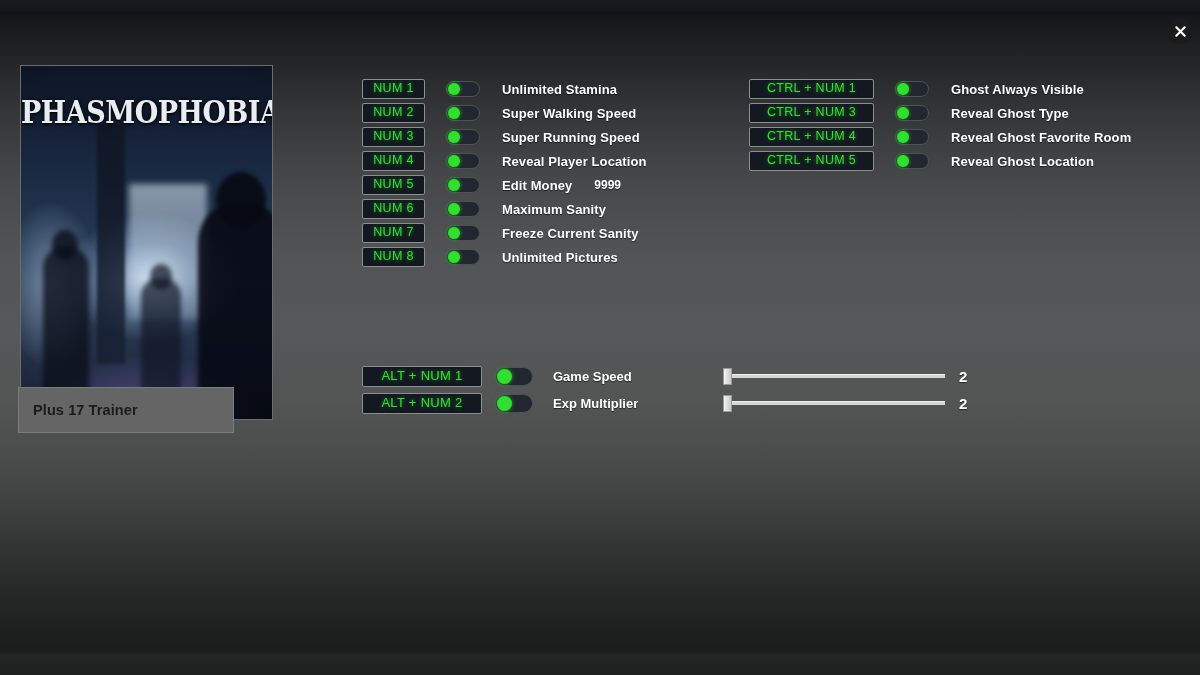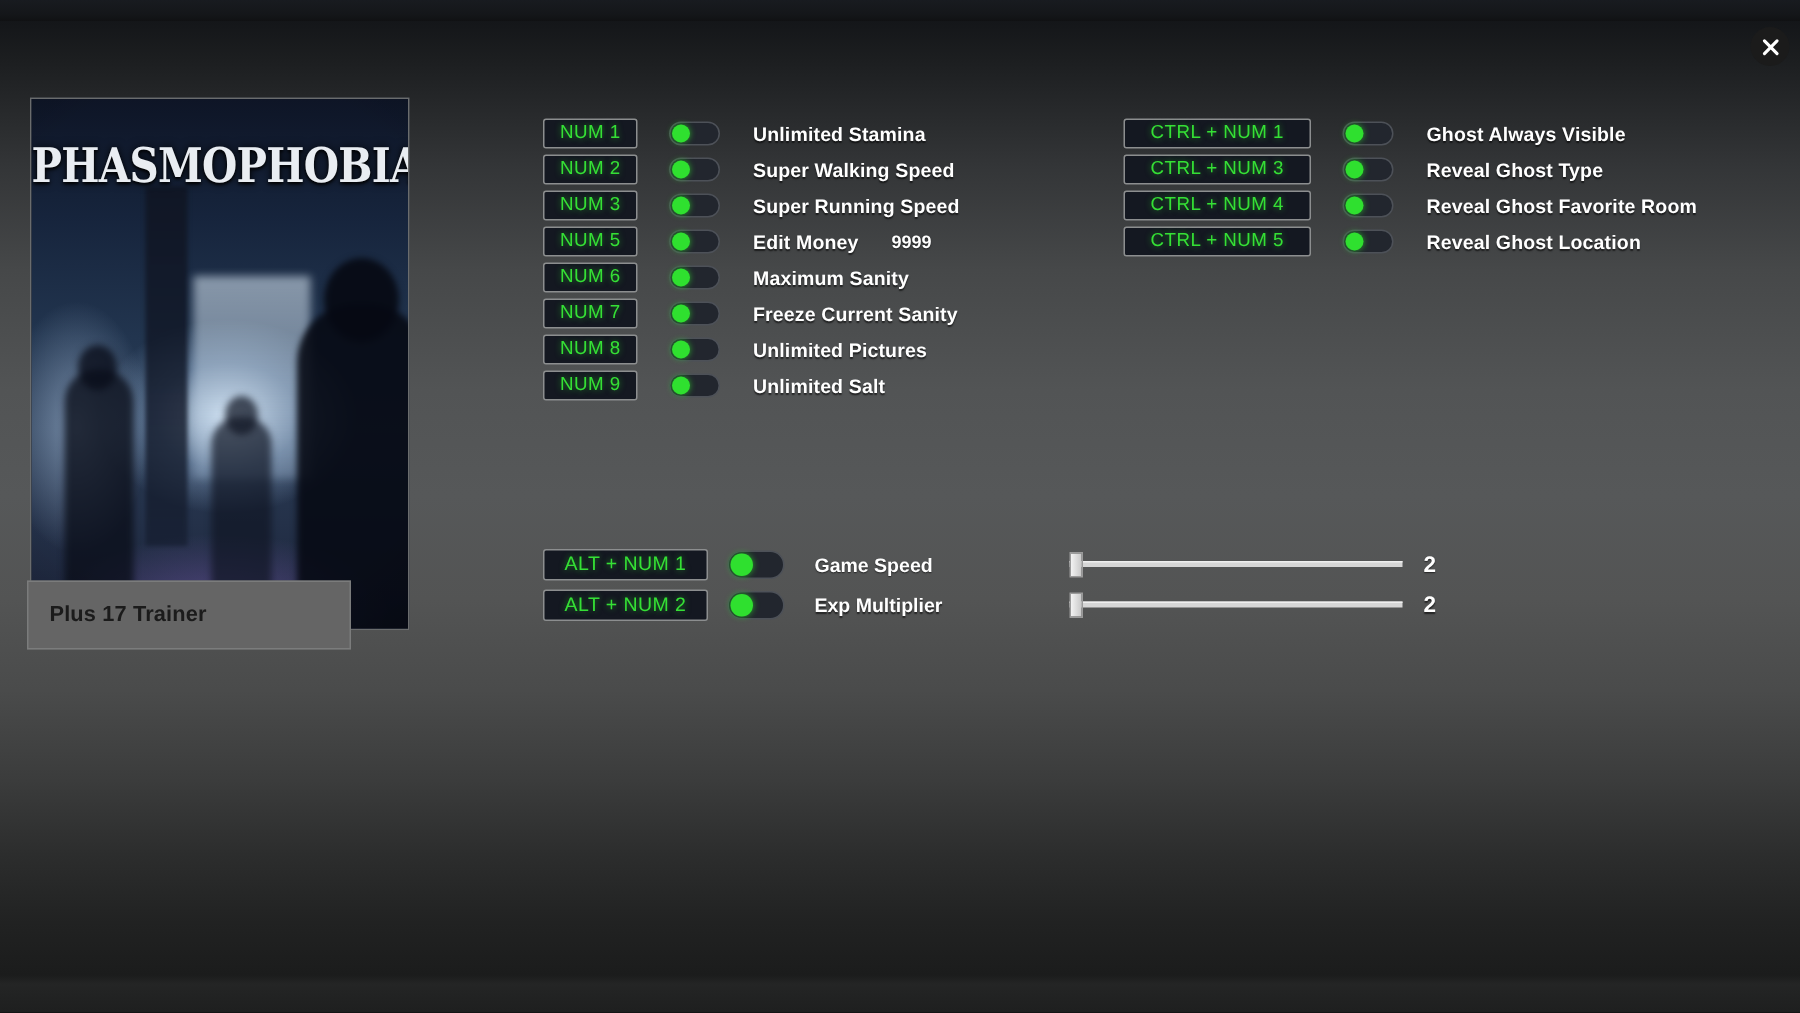--- a/index.html
+++ b/index.html
@@ -144,21 +144,21 @@
     letter-spacing:.3px;
     text-align:center;
     line-height:1;
     padding:2px 0 4px;
     text-shadow:0 0 4px rgba(40,220,40,.55);
     cursor:pointer;
     user-select:none;
   }
   .hk-num  { width:63px; }
   .hk-ctrl { width:125px; }
-  .hk-alt  { width:110px; font-size:13px; }
+  .hk-alt  { width:120px; font-size:13px; }
 
   .toggle {
     position:relative;
     width:34px; height:16px; border-radius:9px;
     background:#22262e;
     border:1px solid #4d5158;
     cursor:pointer;
     flex:0 0 auto;
   }
   .toggle .knob {
@@ -270,20 +270,29 @@
       <div class="row">
         <div class="hotkey hk-num">NUM 3</div>
         <div class="gap-a"></div>
         <div class="toggle">
           <div class="knob"></div>
         </div>
         <div class="gap-b"></div>
         <div class="opt-label">Super Running Speed</div>
       </div>
       <div class="row">
+        <div class="hotkey hk-num">NUM 4</div>
+        <div class="gap-a"></div>
+        <div class="toggle">
+          <div class="knob"></div>
+        </div>
+        <div class="gap-b"></div>
+        <div class="opt-label">Reveal Player Location</div>
+      </div>
+      <div class="row">
         <div class="hotkey hk-num">NUM 5</div>
         <div class="gap-a"></div>
         <div class="toggle">
           <div class="knob"></div>
         </div>
         <div class="gap-b"></div>
         <div class="opt-label">Edit Money</div>
         <div class="opt-value">9999</div>
       </div>
       <div class="row">
@@ -305,29 +314,20 @@
         <div class="opt-label">Freeze Current Sanity</div>
       </div>
       <div class="row">
         <div class="hotkey hk-num">NUM 8</div>
         <div class="gap-a"></div>
         <div class="toggle">
           <div class="knob"></div>
         </div>
         <div class="gap-b"></div>
         <div class="opt-label">Unlimited Pictures</div>
-      </div>
-      <div class="row">
-        <div class="hotkey hk-num">NUM 9</div>
-        <div class="gap-a"></div>
-        <div class="toggle">
-          <div class="knob"></div>
-        </div>
-        <div class="gap-b"></div>
-        <div class="opt-label">Unlimited Salt</div>
       </div>
     </div>
 
   <div class="col col-b" id="col-b">
       <div class="row">
         <div class="hotkey hk-ctrl">CTRL + NUM 1</div>
         <div class="gap-a"></div>
         <div class="toggle">
           <div class="knob"></div>
         </div>

